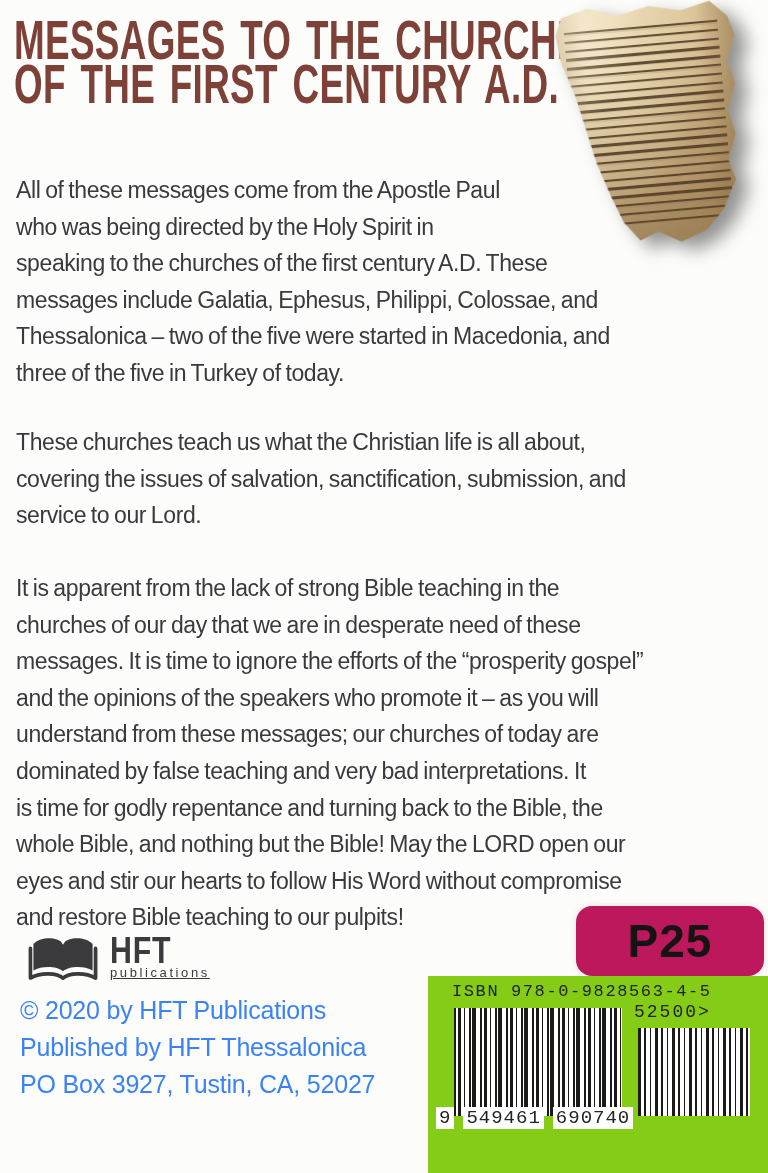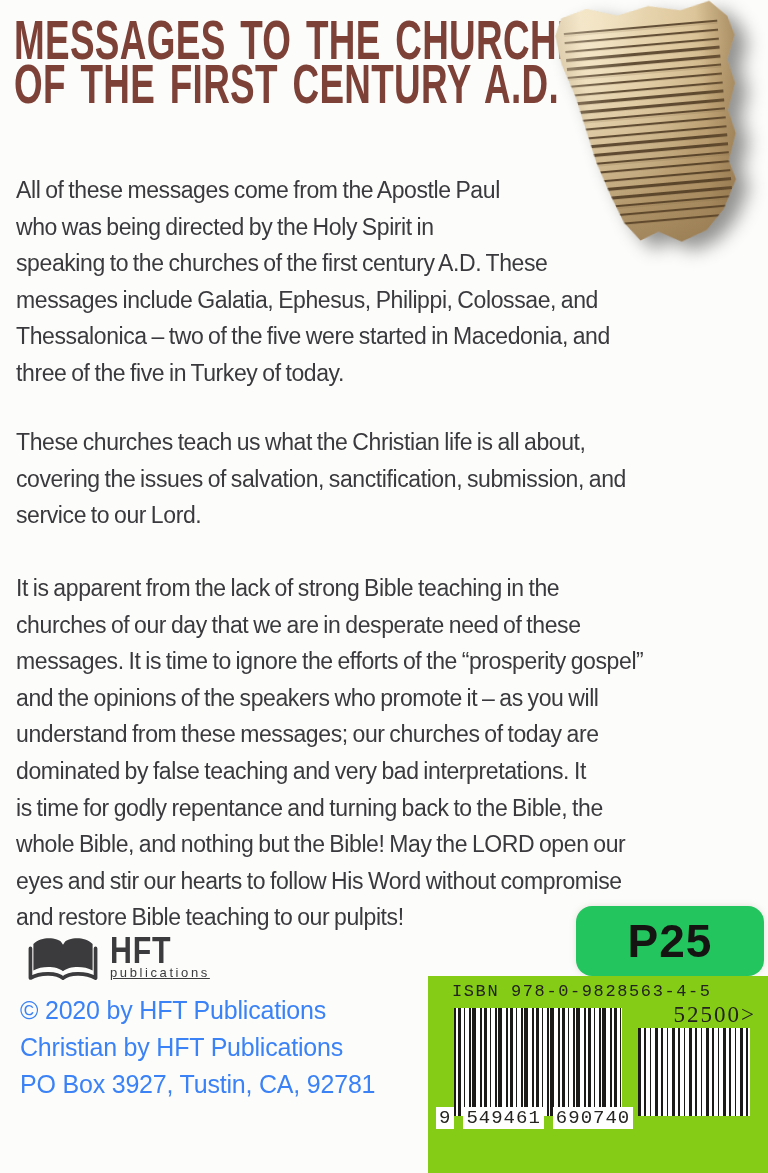--- a/index.html
+++ b/index.html
@@ -69,21 +69,21 @@
     display:block;font-size:13px;color:#3b3a3c;letter-spacing:2.6px;
     margin-top:-5px;
     text-decoration:underline;
   }
   
   .contact{position:absolute;left:20px;top:992px;}
   .contact p{margin:0;font-size:25px;line-height:37px;color:#3b82f6;letter-spacing:-.2px;}
   
   .sticker{
     position:absolute;left:576px;top:906px;width:188px;height:70px;
-    background:#22c55e;border-radius:16px;
+    background:#be185d;border-radius:16px;
     box-shadow:0 0 6px rgba(160,150,140,.28);
     display:flex;align-items:center;justify-content:center;
   }
   .sticker span{font-size:46px;font-weight:700;letter-spacing:1px;color:#151413;}
   
   .barcode-panel{
     position:absolute;left:428px;top:976px;width:340px;height:197px;background:#84cc16;
   }
   .isbn{
     position:absolute;left:24px;top:6px;white-space:nowrap;
@@ -97,22 +97,22 @@
       #1b1a18 10px 11px,#fff 11px 15px,#1b1a18 15px 17px,#fff 17px 18px,
       #1b1a18 18px 22px,#fff 22px 26px);
   }
   .digits{
     position:absolute;left:8px;top:131px;display:flex;gap:9px;
     font-family:"Liberation Mono",monospace;font-size:19px;
     letter-spacing:1px;color:#242320;
   }
   .digits span{background:#fff;padding:0 3px;}
   .price{
-    position:absolute;left:206px;top:26px;width:122px;text-align:right;
-    font-family:Liberation Serif, serif;font-size:23px;
+    position:absolute;left:206px;top:26px;width:122px;text-align:left;
+    font-family:Liberation Mono, monospace;font-size:18px;
     letter-spacing:2px;color:#242320;white-space:nowrap;
   }
   .supp-bars{
     position:absolute;left:210px;top:52px;width:112px;height:88px;
     background:repeating-linear-gradient(90deg,
       #1b1a18 0 3px,#fff 3px 6px,#1b1a18 6px 8px,#fff 8px 12px,
       #1b1a18 12px 13px,#fff 13px 17px);
   }
 </style>
 </head>
@@ -156,22 +156,22 @@
     </svg>
   </span>
   <span class="logo-text">
     <span class="logo-hft">HFT</span>
     <span class="logo-sub">publications</span>
   </span>
 </div>
 
 <div class="contact">
   <p>© 2020 by HFT Publications</p>
-  <p>Christian by HFT Publications</p>
-  <p>PO Box 3927, Tustin, CA, 92781</p>
+  <p>Published by HFT Thessalonica</p>
+  <p>PO Box 3927, Tustin, CA, 52027</p>
 </div>
 
 <div class="sticker">
   <span>P25</span>
 </div>
 
 <div class="barcode-panel">
   <div class="isbn">ISBN 978-0-9828563-4-5</div>
   <div class="price">52500&gt;</div>
   <div class="main-bars"></div>

